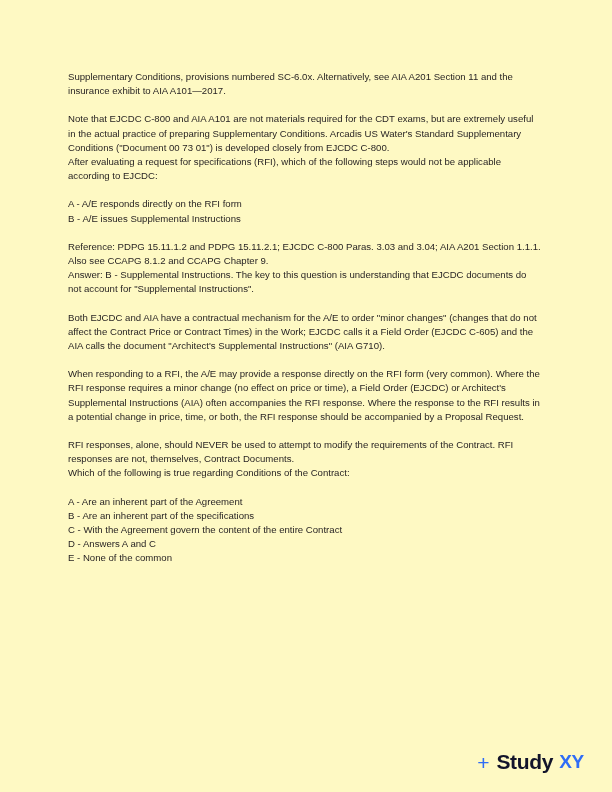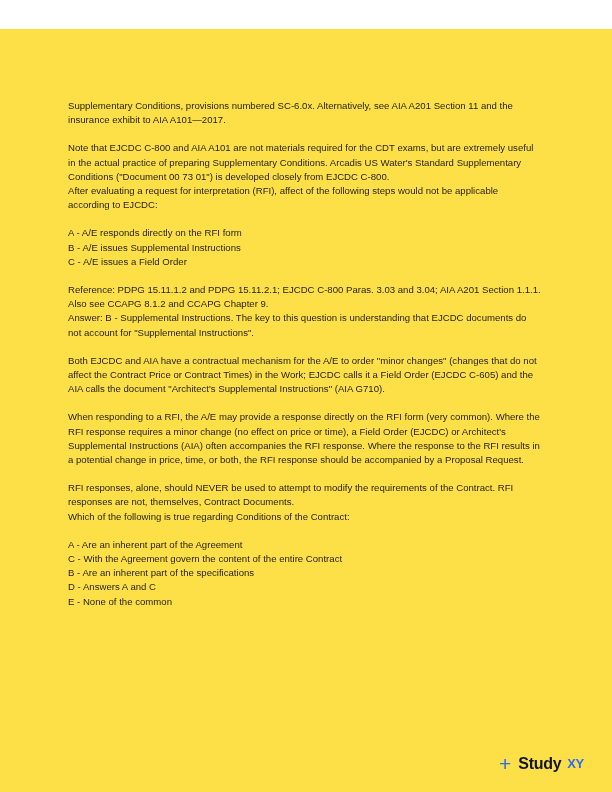--- a/index.html
+++ b/index.html
@@ -11,22 +11,21 @@
     width: 612px;
     height: 792px;
     font-family: "Liberation Sans", sans-serif;
     color: #231f20;
     position: relative;
     overflow: hidden;
   }
   .page {
     position: absolute;
     inset: 0;
-    background: #fde047;
-    margin-top: 29px;
+    background: #fef9c3;
   }
   .content {
     position: absolute;
     left: 68px;
     top: 70px;
     width: 474px;
     font-size: 9.6px;
     line-height: 14.2px;
   }
   .para {
@@ -53,59 +52,58 @@
     gap: 6px;
   }
   .brand-plus {
     color: #2f6df6;
     font-size: 21px;
     font-weight: 400;
     line-height: 1;
     margin-right: 1px;
   }
   .brand-study {
-    font-size: 16px;
+    font-size: 21px;
     font-weight: bold;
     color: #12142b;
     letter-spacing: -0.3px;
   }
   .brand-xy {
-    font-size: 13px;
+    font-size: 19px;
     font-weight: bold;
     color: #2f6df6;
     letter-spacing: -0.3px;
   }
 </style>
 </head>
 <body>
 
 <div class="page">
   <div class="content">
       <p class="para">Supplementary Conditions, provisions numbered SC-6.0x. Alternatively, see AIA A201 Section 11 and the insurance exhibit to AIA A101—2017.</p>
       <div class="spacer-lg"></div>
       <p class="para">Note that EJCDC C-800 and AIA A101 are not materials required for the CDT exams, but are extremely useful in the actual practice of preparing Supplementary Conditions. Arcadis US Water's Standard Supplementary Conditions ("Document 00 73 01") is developed closely from EJCDC C-800.</p>
-      <p class="para">After evaluating a request for interpretation (RFI), affect of the following steps would not be applicable according to EJCDC:</p>
+      <p class="para">After evaluating a request for specifications (RFI), which of the following steps would not be applicable according to EJCDC:</p>
       <div class="spacer-lg"></div>
       <p class="para">A - A/E responds directly on the RFI form</p>
       <p class="para">B - A/E issues Supplemental Instructions</p>
-      <p class="para">C - A/E issues a Field Order</p>
       <div class="spacer-lg"></div>
       <p class="para">Reference: PDPG 15.11.1.2 and PDPG 15.11.2.1; EJCDC C-800 Paras. 3.03 and 3.04; AIA A201 Section 1.1.1. Also see CCAPG 8.1.2 and CCAPG Chapter 9.</p>
       <p class="para">Answer: B - Supplemental Instructions. The key to this question is understanding that EJCDC documents do not account for "Supplemental Instructions".</p>
       <div class="spacer-lg"></div>
       <p class="para">Both EJCDC and AIA have a contractual mechanism for the A/E to order "minor changes" (changes that do not affect the Contract Price or Contract Times) in the Work; EJCDC calls it a Field Order (EJCDC C-605) and the AIA calls the document "Architect's Supplemental Instructions" (AIA G710).</p>
       <div class="spacer-lg"></div>
       <p class="para">When responding to a RFI, the A/E may provide a response directly on the RFI form (very common). Where the RFI response requires a minor change (no effect on price or time), a Field Order (EJCDC) or Architect's Supplemental Instructions (AIA) often accompanies the RFI response. Where the response to the RFI results in a potential change in price, time, or both, the RFI response should be accompanied by a Proposal Request.</p>
       <div class="spacer-lg"></div>
       <p class="para">RFI responses, alone, should NEVER be used to attempt to modify the requirements of the Contract. RFI responses are not, themselves, Contract Documents.</p>
       <p class="para">Which of the following is true regarding Conditions of the Contract:</p>
       <div class="spacer-lg"></div>
       <p class="para">A - Are an inherent part of the Agreement</p>
+      <p class="para">B - Are an inherent part of the specifications</p>
       <p class="para">C - With the Agreement govern the content of the entire Contract</p>
-      <p class="para">B - Are an inherent part of the specifications</p>
       <p class="para">D - Answers A and C</p>
       <p class="para">E - None of the common</p>
       <div class="spacer-lg"></div>
     </div>
 
   <div class="footer">
     <div class="brand">
       <span class="brand-plus">+</span>
       <span class="brand-study">Study</span>
         <span class="brand-xy">XY</span>

